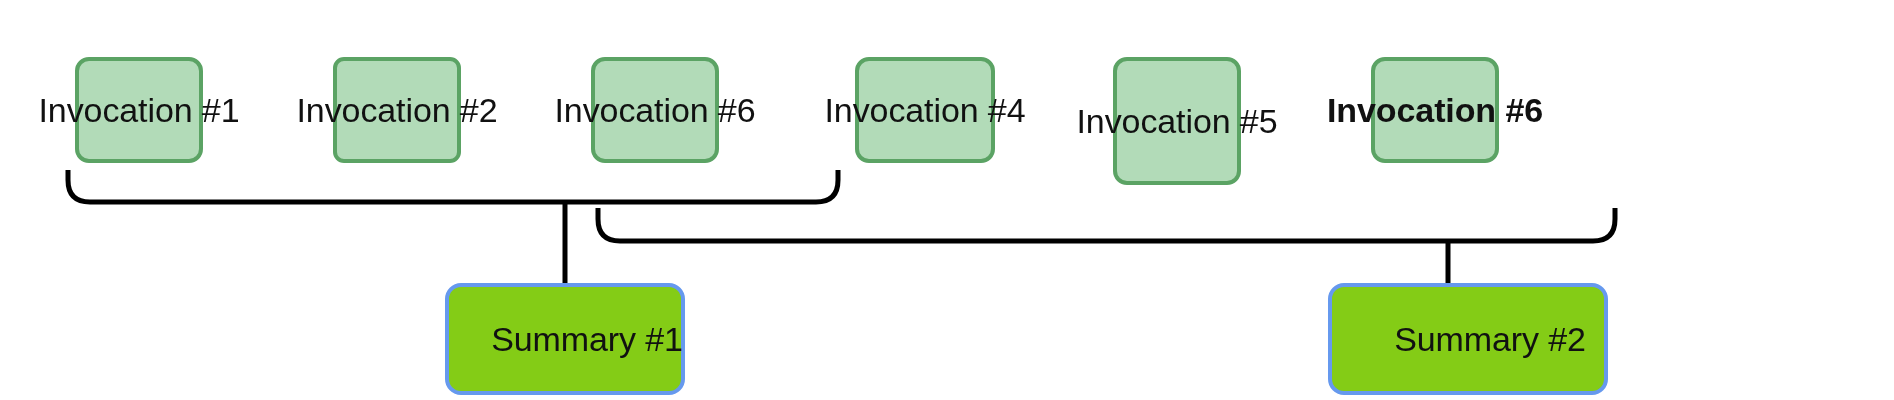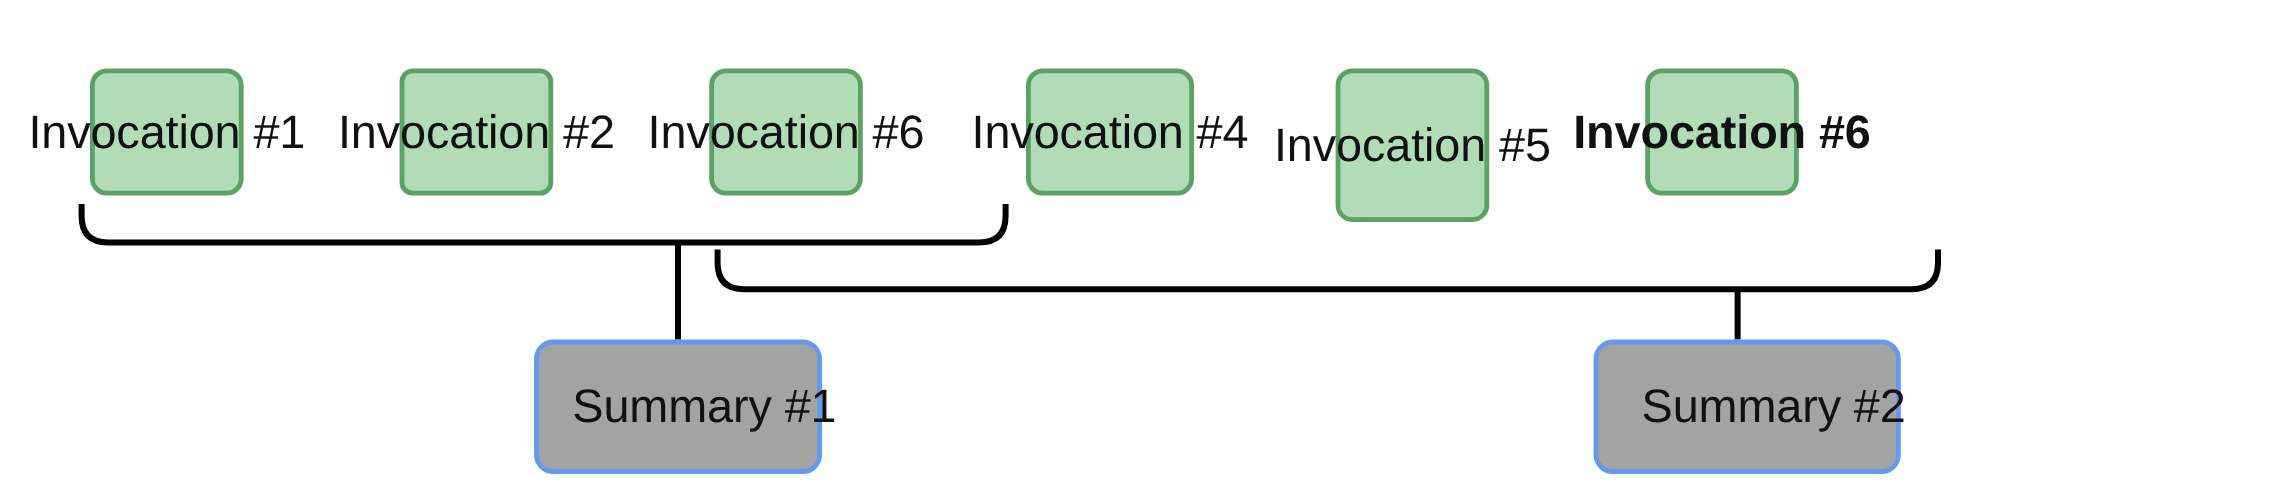--- a/index.html
+++ b/index.html
@@ -31,31 +31,31 @@
     display: flex;
     align-items: center;
     justify-content: center;
     border-radius: 14px;
     border-style: solid;
     border-width: 4px;
     white-space: nowrap;
     user-select: none;
   }
   .node-label {
-    font-size: 39px;
+    font-size: 34px;
     line-height: 1;
     color: #111111;
     letter-spacing: -0.1px;
   }
   .node.invocation {
     background: #b2dbb8;
     border-color: #5ba364;
   }
   .node.summary {
-    background: #a3a3a3;
+    background: #84cc16;
     border-color: #6699ee;
     border-radius: 16px;
     padding-left: 44px;
   }
 </style>
 </head>
 <body>
 
 <div id="canvas">
 
@@ -81,17 +81,17 @@
   <div class="node invocation" id="node-inv-5" style="left: 1113px; top: 57px; width: 128px; height: 128px;">
     <span class="node-label">Invocation #5</span>
   </div>
   <div class="node invocation" id="node-inv-6" style="left: 1371px; top: 57px; width: 128px; height: 106px; font-weight: bold;">
     <span class="node-label">Invocation #6</span>
   </div>
 
   <div class="node summary" id="node-sum-1" style="left: 445px; top: 283px; width: 240px; height: 112px;">
     <span class="node-label">Summary #1</span>
   </div>
-  <div class="node summary" id="node-sum-2" style="left: 1328px; top: 283px; width: 256px; height: 112px;">
+  <div class="node summary" id="node-sum-2" style="left: 1328px; top: 283px; width: 280px; height: 112px;">
     <span class="node-label">Summary #2</span>
   </div>
 
 </div>
 
 </body></html>

